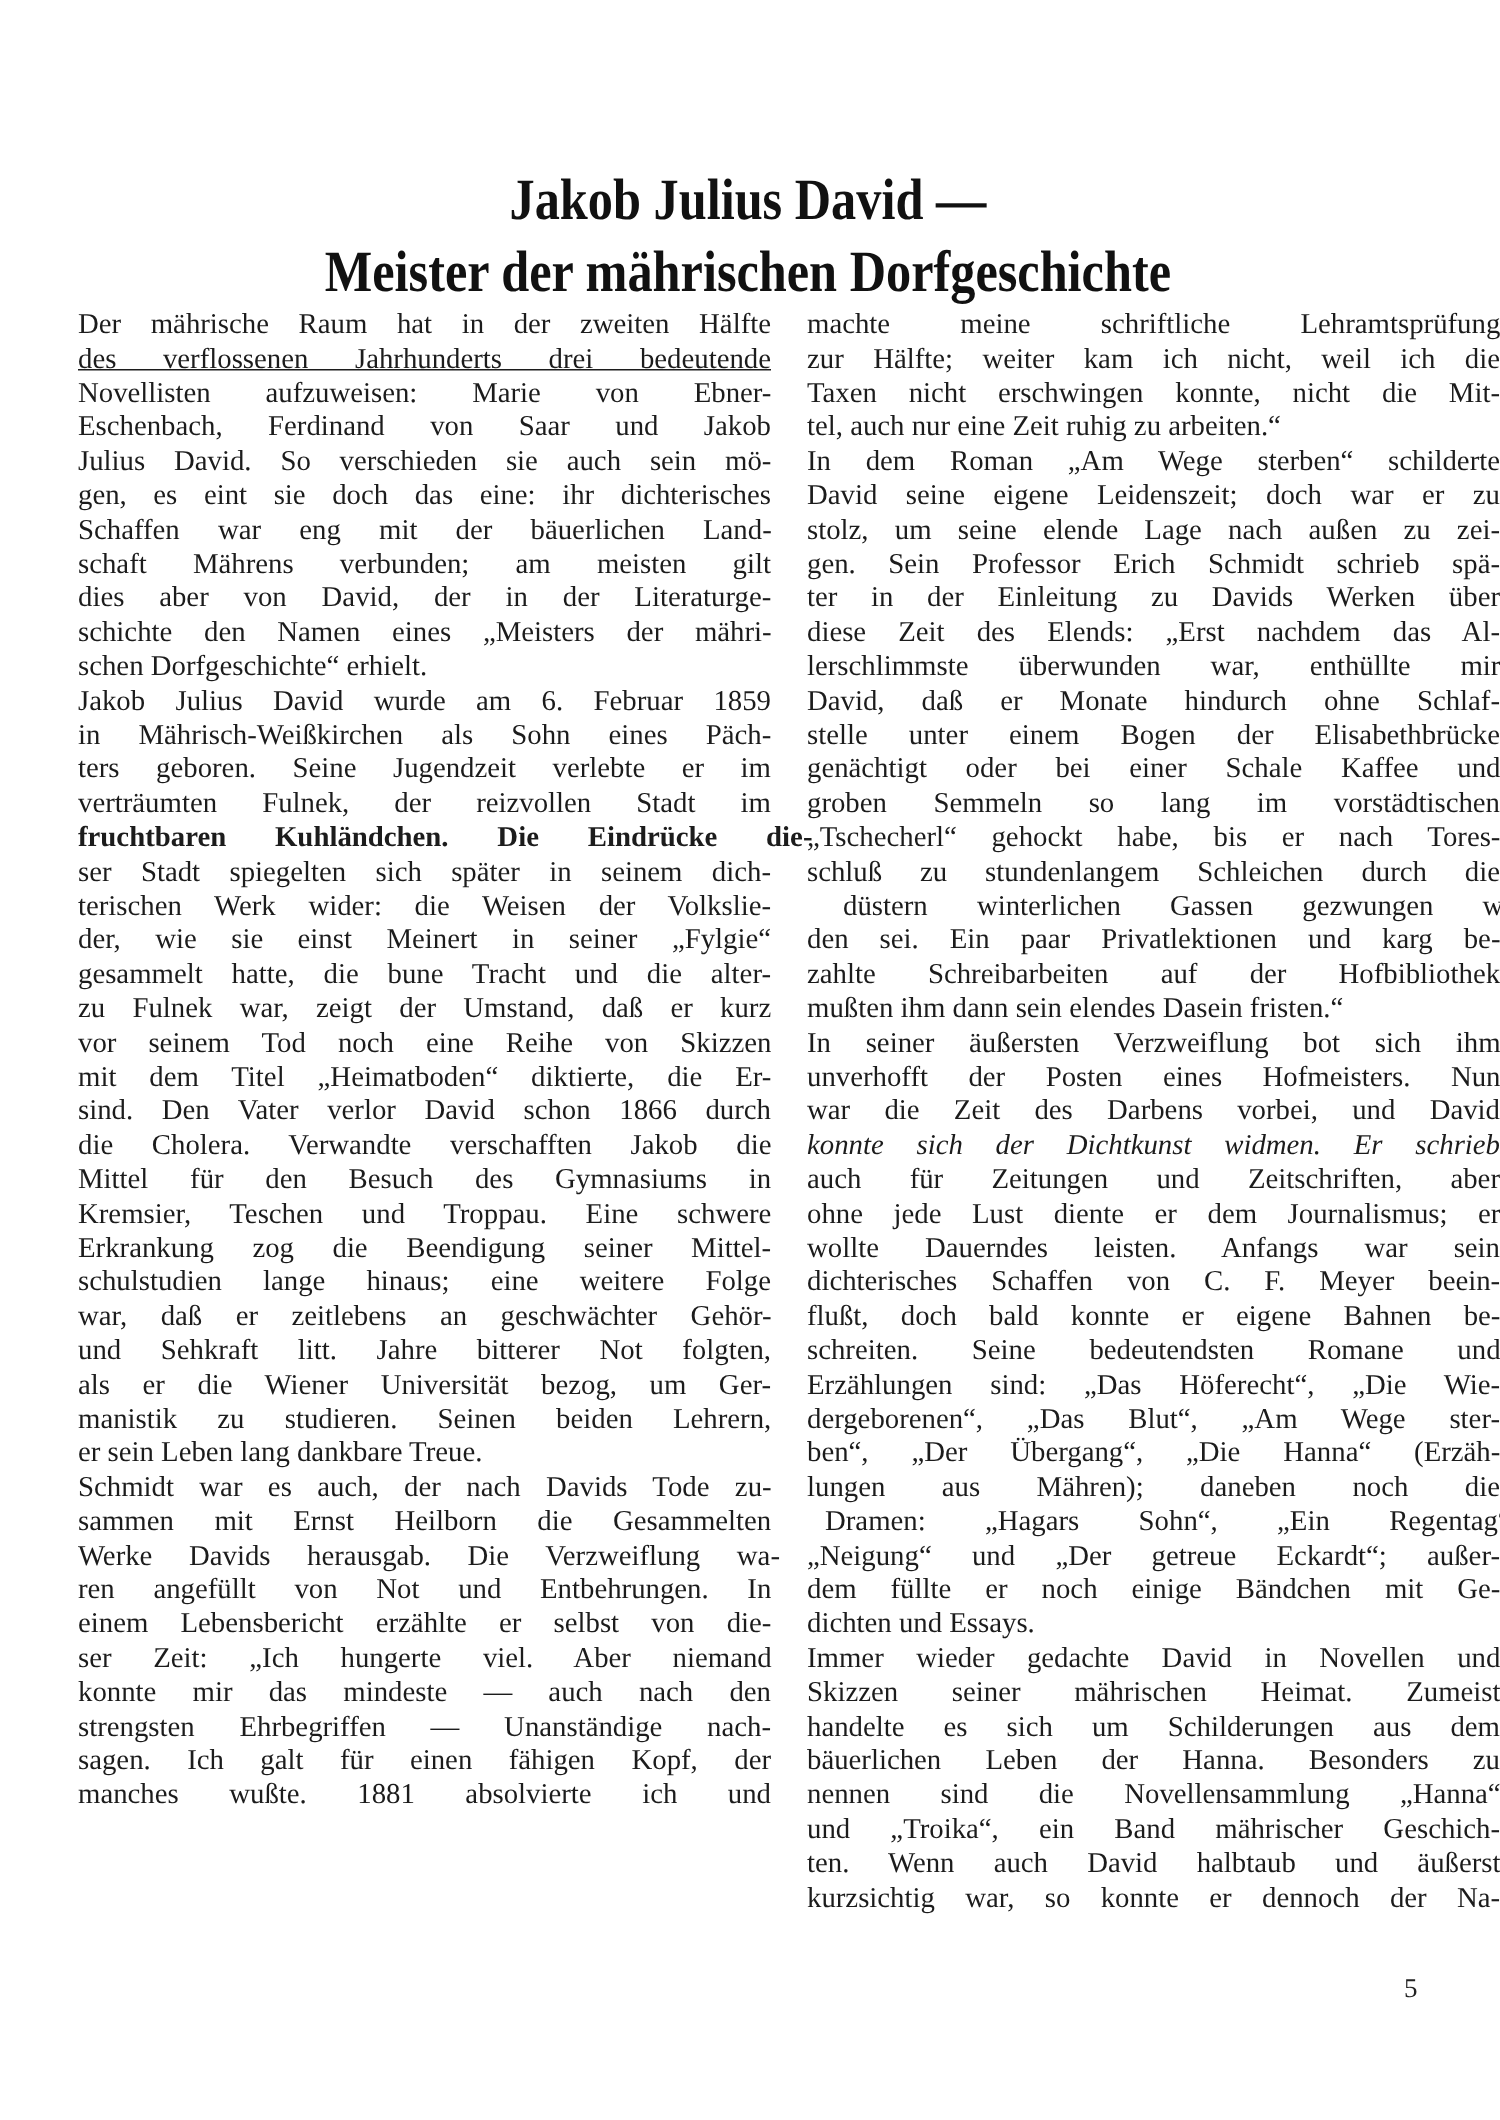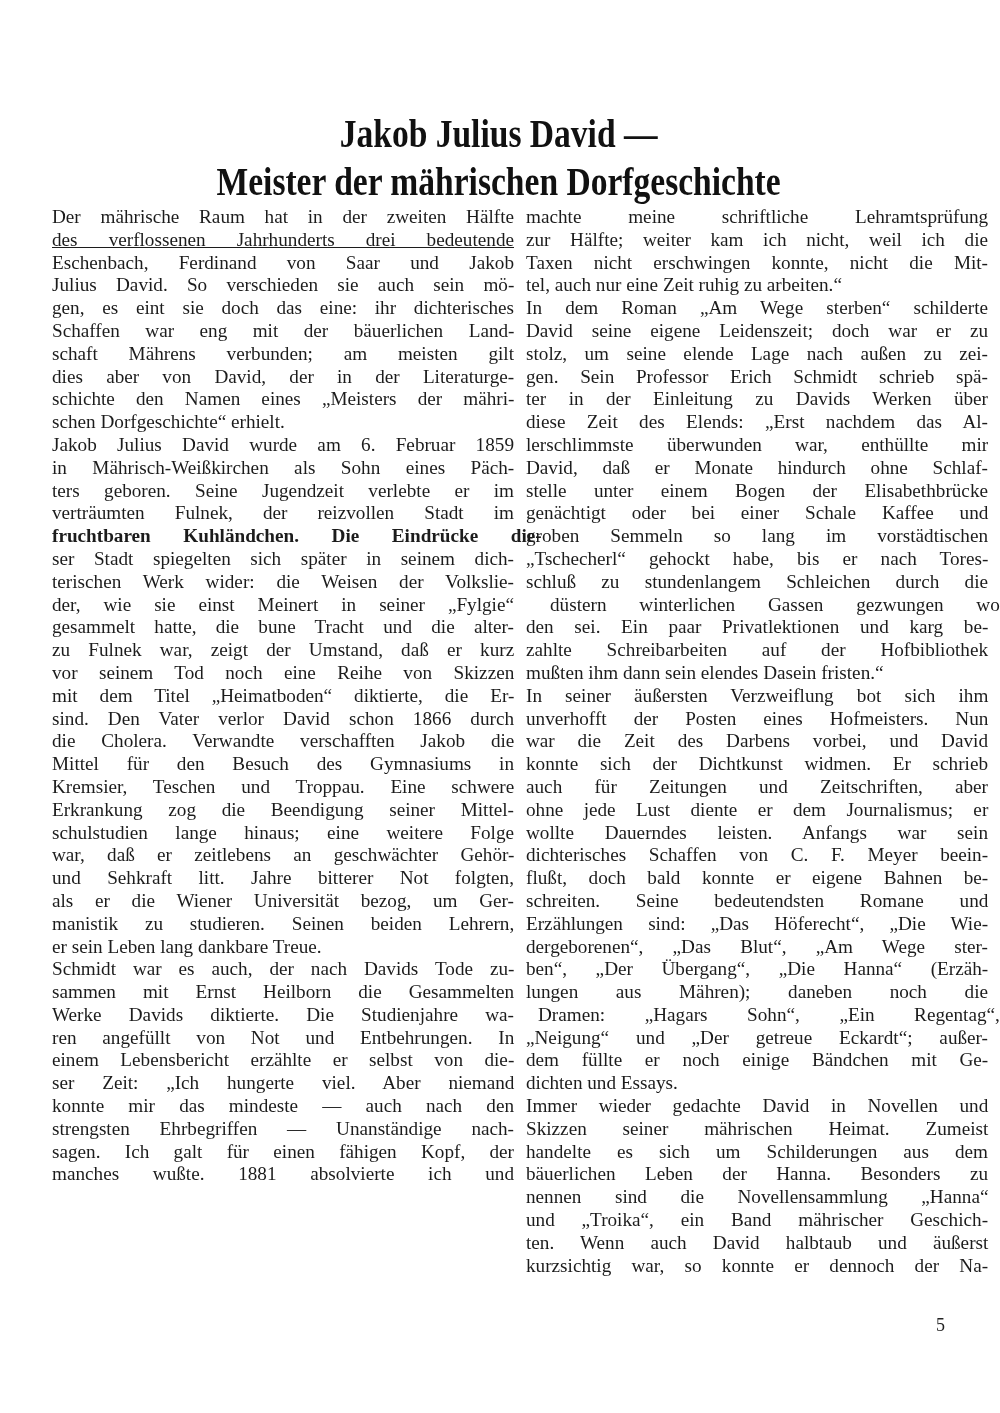--- a/index.html
+++ b/index.html
@@ -14,21 +14,21 @@
       color: #111;
     }
     .title div { white-space: nowrap; }
     .col {
       position: absolute; top: 206px; width: 462px;
       font-family: "Liberation Serif", "DejaVu Serif", serif;
       font-size: 19.2px; line-height: 22.8px;
       color: #1c1c1c;
     }
     .col.left { left: 52px; }
-    .col.right { left: 526px; }
+    .col.right { left: 538px; }
     .line {
       display: block; white-space: nowrap; height: 22.8px;
       text-align: justify; text-align-last: justify;
     }
     .line.last { text-align-last: left; }
     .page-number {
       position: absolute; left: 936px; top: 1315px;
       font-family: "Liberation Serif", serif; font-size: 18px; color: #222;
     }
   </style>
@@ -36,20 +36,21 @@
 <body>
 
 <div class="title">
   <div>Jakob Julius David —</div>
   <div>Meister der mährischen Dorfgeschichte</div>
 </div>
 
 <div class="col left" id="col-left">
     <span class="line" style="display: block; width: auto; word-spacing: 14.8571px;">Der mährische Raum hat in der zweiten Hälfte</span>
     <span class="line" style="display: block; width: auto; word-spacing: 26.25px; text-decoration: underline;">des verflossenen Jahrhunderts drei bedeutende</span>
+    <span class="line" style="display: block; width: auto; word-spacing: 31.75px;">Novellisten aufzuweisen: Marie von Ebner-</span>
     <span class="line" style="display: block; width: auto; word-spacing: 25.4px;">Eschenbach, Ferdinand von Saar und Jakob</span>
     <span class="line" style="display: block; width: auto; word-spacing: 14.4286px;">Julius David. So verschieden sie auch sein mö-</span>
     <span class="line" style="display: block; width: auto; word-spacing: 12.875px;">gen, es eint sie doch das eine: ihr dichterisches</span>
     <span class="line" style="display: block; width: auto; word-spacing: 20.6667px;">Schaffen war eng mit der bäuerlichen Land-</span>
     <span class="line" style="display: block; width: auto; word-spacing: 26px;">schaft Mährens verbunden; am meisten gilt</span>
     <span class="line" style="display: block; width: auto; word-spacing: 18.4286px;">dies aber von David, der in der Literaturge-</span>
     <span class="line" style="display: block; width: auto; word-spacing: 16.3333px;">schichte den Namen eines „Meisters der mähri-</span>
     <span class="line last" style="display: block;">schen Dorfgeschichte“ erhielt.</span>
     <span class="line" style="display: block; width: auto; word-spacing: 15.4286px;">Jakob Julius David wurde am 6. Februar 1859</span>
     <span class="line" style="display: block; width: auto; word-spacing: 20.6px;">in Mährisch-Weißkirchen als Sohn eines Päch-</span>
@@ -69,21 +70,21 @@
     <span class="line" style="display: block; width: auto; word-spacing: 21px;">Kremsier, Teschen und Troppau. Eine schwere</span>
     <span class="line" style="display: block; width: auto; word-spacing: 20.8px;">Erkrankung zog die Beendigung seiner Mittel-</span>
     <span class="line" style="display: block; width: auto; word-spacing: 22.6px;">schulstudien lange hinaus; eine weitere Folge</span>
     <span class="line" style="display: block; width: auto; word-spacing: 17.5px;">war, daß er zeitlebens an geschwächter Gehör-</span>
     <span class="line" style="display: block; width: auto; word-spacing: 21.5px;">und Sehkraft litt. Jahre bitterer Not folgten,</span>
     <span class="line" style="display: block; width: auto; word-spacing: 16.8571px;">als er die Wiener Universität bezog, um Ger-</span>
     <span class="line" style="display: block; width: auto; word-spacing: 22px;">manistik zu studieren. Seinen beiden Lehrern,</span>
     <span class="line last" style="display: block;">er sein Leben lang dankbare Treue.</span>
     <span class="line" style="display: block; width: auto; word-spacing: 12.125px;">Schmidt war es auch, der nach Davids Tode zu-</span>
     <span class="line" style="display: block; width: auto; word-spacing: 22.2px;">sammen mit Ernst Heilborn die Gesammelten</span>
-    <span class="line" style="display: block; width: auto; word-spacing: 19.6px;">Werke Davids diktierte. Die Studienjahre wa-</span>
+    <span class="line" style="display: block; width: auto; word-spacing: 19.6px;">Werke Davids herausgab. Die Verzweiflung wa-</span>
     <span class="line" style="display: block; width: auto; word-spacing: 21px;">ren angefüllt von Not und Entbehrungen. In</span>
     <span class="line" style="display: block; width: auto; word-spacing: 16.6667px;">einem Lebensbericht erzählte er selbst von die-</span>
     <span class="line" style="display: block; width: auto; word-spacing: 23px;">ser Zeit: „Ich hungerte viel. Aber niemand</span>
     <span class="line" style="display: block; width: auto; word-spacing: 19.2857px;">konnte mir das mindeste — auch nach den</span>
     <span class="line" style="display: block; width: auto; word-spacing: 25px;">strengsten Ehrbegriffen — Unanständige nach-</span>
     <span class="line" style="display: block; width: auto; word-spacing: 19.4286px;">sagen. Ich galt für einen fähigen Kopf, der</span>
     <span class="line" style="display: block; width: auto; word-spacing: 28.8px;">manches wußte. 1881 absolvierte ich und</span>
   </div>
 <div class="col right" id="col-right">
     <span class="line" style="display: block; width: auto; word-spacing: 42px;">machte meine schriftliche Lehramtsprüfung</span>
@@ -103,21 +104,21 @@
     <span class="line" style="display: block; width: auto; word-spacing: 26.2px;">groben Semmeln so lang im vorstädtischen</span>
     <span class="line" style="display: block; width: auto; word-spacing: 18.3333px;">„Tschecherl“ gehockt habe, bis er nach Tores-</span>
     <span class="line" style="display: block; width: auto; word-spacing: 20.4px;">schluß zu stundenlangem Schleichen durch die</span>
     <span class="line" style="display: block; width: auto; word-spacing: 28px; margin-left: 24px;">düstern winterlichen Gassen gezwungen wor-</span>
     <span class="line" style="display: block; width: auto; word-spacing: 15.8571px;">den sei. Ein paar Privatlektionen und karg be-</span>
     <span class="line" style="display: block; width: auto; word-spacing: 30px;">zahlte Schreibarbeiten auf der Hofbibliothek</span>
     <span class="line last" style="display: block;">mußten ihm dann sein elendes Dasein fristen.“</span>
     <span class="line" style="display: block; width: auto; word-spacing: 18.3333px;">In seiner äußersten Verzweiflung bot sich ihm</span>
     <span class="line" style="display: block; width: auto; word-spacing: 22.2px;">unverhofft der Posten eines Hofmeisters. Nun</span>
     <span class="line" style="display: block; width: auto; word-spacing: 18px;">war die Zeit des Darbens vorbei, und David</span>
-    <span class="line" style="display: block; width: auto; word-spacing: 16.8333px;">konnte sich der Dichtkunst widmen. Er schrieb</span>
+    <span class="line" style="display: block; width: auto; word-spacing: 16.8333px; font-style: italic;">konnte sich der Dichtkunst widmen. Er schrieb</span>
     <span class="line" style="display: block; width: auto; word-spacing: 27.4px;">auch für Zeitungen und Zeitschriften, aber</span>
     <span class="line" style="display: block; width: auto; word-spacing: 15.5714px;">ohne jede Lust diente er dem Journalismus; er</span>
     <span class="line" style="display: block; width: auto; word-spacing: 25.8px;">wollte Dauerndes leisten. Anfangs war sein</span>
     <span class="line" style="display: block; width: auto; word-spacing: 17.8333px;">dichterisches Schaffen von C. F. Meyer beein-</span>
     <span class="line" style="display: block; width: auto; word-spacing: 16.7143px;">flußt, doch bald konnte er eigene Bahnen be-</span>
     <span class="line" style="display: block; width: auto; word-spacing: 31px;">schreiten. Seine bedeutendsten Romane und</span>
     <span class="line" style="display: block; width: auto; word-spacing: 20.4px;">Erzählungen sind: „Das Höferecht“, „Die Wie-</span>
     <span class="line" style="display: block; width: auto; word-spacing: 24.4px;">dergeborenen“, „Das Blut“, „Am Wege ster-</span>
     <span class="line" style="display: block; width: auto; word-spacing: 23.8px;">ben“, „Der Übergang“, „Die Hanna“ (Erzäh-</span>
     <span class="line" style="display: block; width: auto; word-spacing: 32.8px;">lungen aus Mähren); daneben noch die</span>

